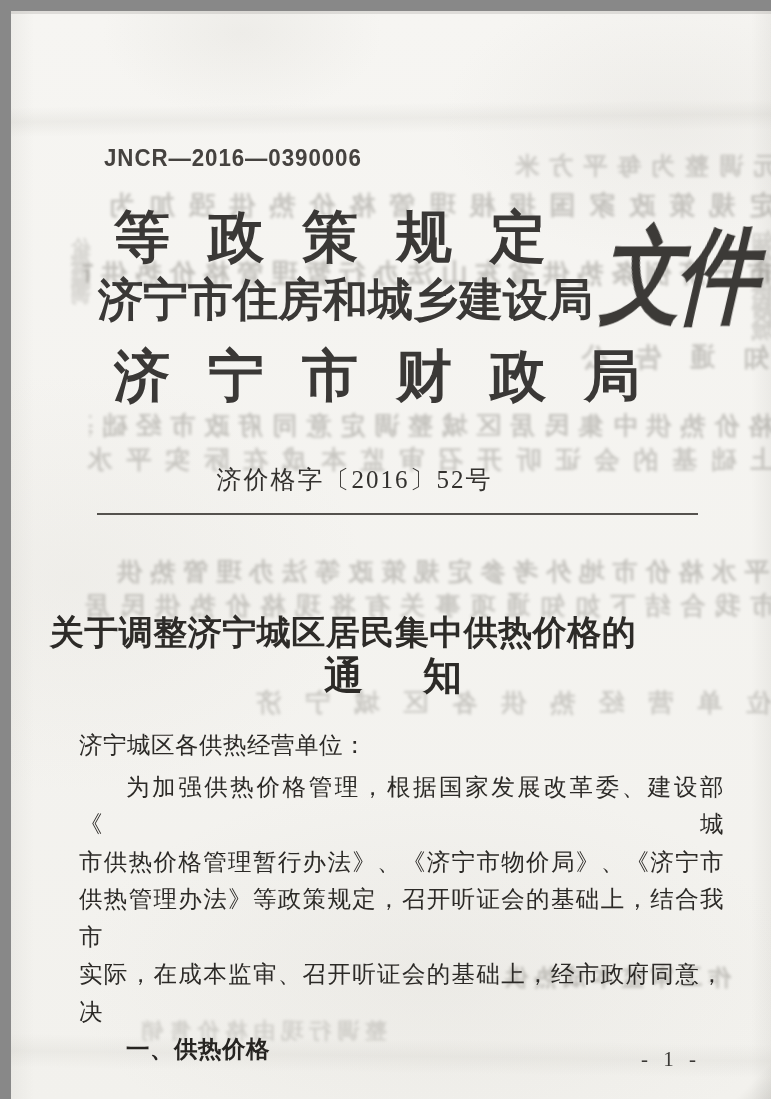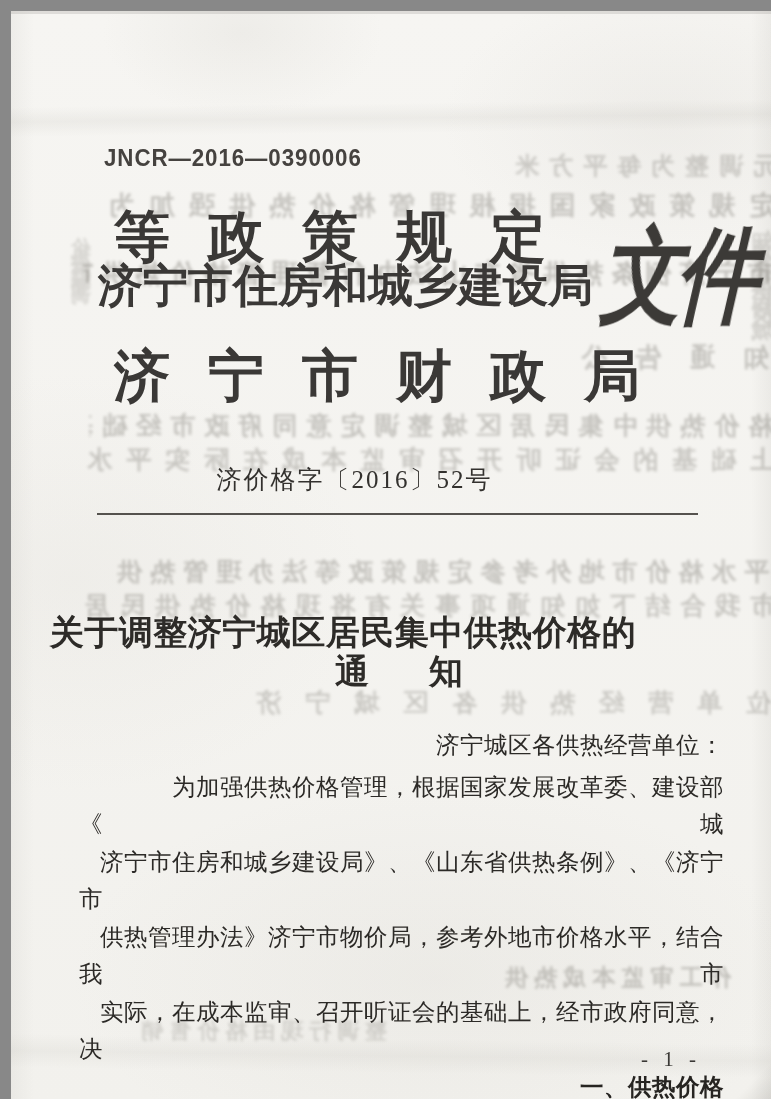--- a/index.html
+++ b/index.html
@@ -31,39 +31,39 @@
   .corner-shadow{right:0;bottom:0;width:70px;height:58px;
     background:linear-gradient(135deg,transparent 55%,rgba(118,115,108,.28));}
   
   .stamp{left:93px;top:133px;
     font-family:"Liberation Sans","DejaVu Sans",sans-serif;
     font-weight:700;font-size:24px;letter-spacing:1px;color:#45423f;
     transform:scaleX(.93);transform-origin:left;filter:blur(.3px);white-space:nowrap;}
   
   .agency{font-weight:700;color:#3a3836;white-space:nowrap;filter:blur(.3px);line-height:1;}
   .agency1{left:103px;top:198px;font-size:56px;letter-spacing:38px;}
-  .agency2{left:87px;top:253px;font-size:45px;letter-spacing:0px;}
+  .agency2{left:87px;top:267px;font-size:45px;letter-spacing:0px;}
   .agency3{left:103px;top:337px;font-size:56px;letter-spacing:38px;}
   .doctype{left:584px;top:237px;
     font-size:82px;font-weight:700;color:#3c3a37;line-height:1;
     letter-spacing:-6px;white-space:nowrap;
     transform:skewX(-13deg) scaleY(1.28);transform-origin:50% 100%;
     filter:blur(.3px);}
   .docnum{left:0;top:452px;width:669px;text-align:center;padding-left:18px;box-sizing:border-box;
     font-size:25px;letter-spacing:2px;color:#33312e;white-space:nowrap;}
   .rule{left:86px;top:502px;width:601px;height:2px;background:#55524e;}
   
   .title1{left:0;top:599px;width:664px;text-align:center;
     font-size:34px;font-weight:700;color:#2d2b28;letter-spacing:.5px;white-space:nowrap;}
-  .title2{left:324px;top:638px;
-    font-size:34px;font-weight:700;color:#2d2b28;letter-spacing:60px;white-space:nowrap;}
+  .title2{left:313px;top:638px;
+    font-size:39px;font-weight:700;color:#2d2b28;letter-spacing:60px;white-space:nowrap;}
   
   .bodytext{left:68px;top:716px;width:645px;
     font-size:23.5px;line-height:37.5px;color:#2c2a27;letter-spacing:.5px;}
-  .bodytext .line{min-height:37.5px;text-align:right;}
+  .bodytext .line{min-height:37.5px;}
   .indent{text-indent:2em;}
   .just{text-align:justify;text-align-last:justify;}
   .firstpara{margin-top:4px;}
   .hei{font-family:"Liberation Sans","DejaVu Sans",sans-serif;font-weight:700;color:#262421;}
   .pagenum{left:630px;top:1036px;font-size:21px;letter-spacing:5px;color:#3a3835;white-space:nowrap;}
   
   .ghost{position:absolute;white-space:nowrap;overflow:hidden;
     transform:scaleX(-1);filter:blur(1.6px);color:#57544c;font-weight:700;
     height:32px;line-height:32px;pointer-events:none;}
   .g0{left:408px;top:139px;width:358px;font-size:24px;letter-spacing:10px;opacity:.26;}
@@ -116,22 +116,22 @@
 
   <div class="abs docnum">济价格字〔2016〕52号</div>
   <div class="abs rule"></div>
 
   <div class="abs title1">关于调整济宁城区居民集中供热价格的</div>
   <div class="abs title2">通知</div>
 
   <div class="abs bodytext">
     <div class="line">济宁城区各供热经营单位：</div>
     <div class="line indent just firstpara">为加强供热价格管理，根据国家发展改革委、建设部《城</div>
-    <div class="line just">济宁市住房和城乡建设局》、《山东省供热条例》、《济宁市</div>
-    <div class="line just">供热管理办法》济宁市物价局，参考外地市价格水平，结合我市</div>
+    <div class="line just">市供热价格管理暂行办法》、《济宁市物价局》、《济宁市</div>
+    <div class="line just">供热管理办法》等政策规定，召开听证会的基础上，结合我市</div>
     <div class="line just">实际，在成本监审、召开听证会的基础上，经市政府同意，决</div>
     <div class="line indent hei">一、供热价格</div>
 
   </div>
 
   <div class="abs pagenum">- 1 -</div>
 
 </div>
 
 </body></html>

